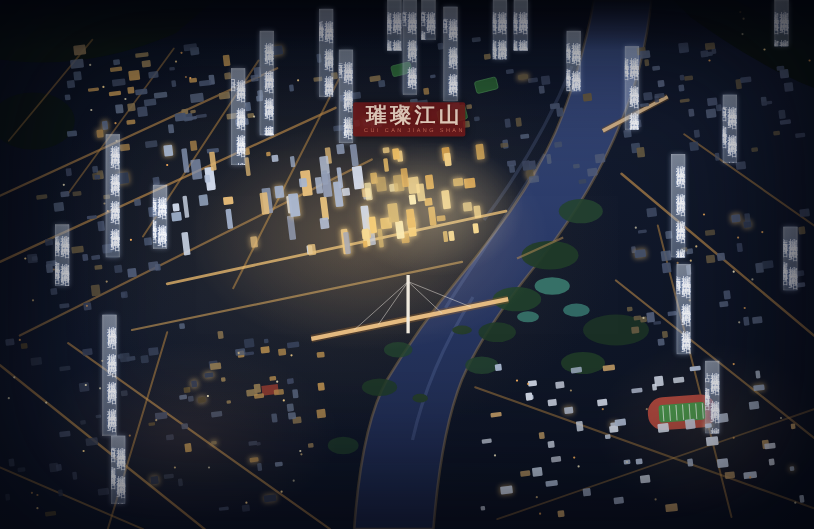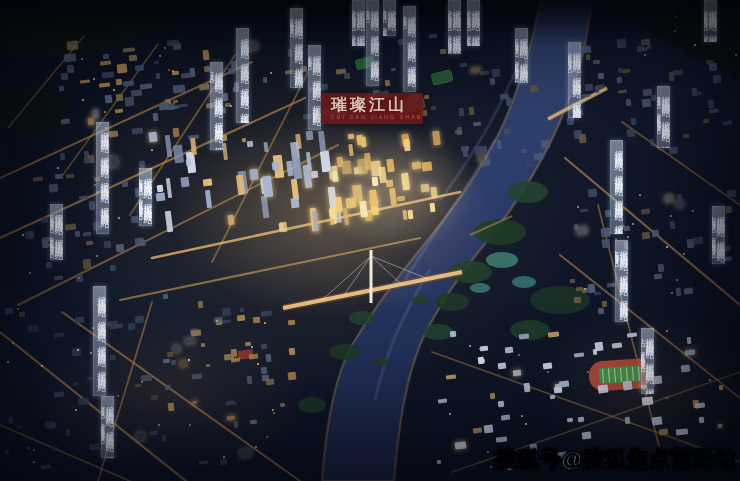--- a/index.html
+++ b/index.html
@@ -35,22 +35,23 @@
     padding-top:3px;
   }
   .plaque{
     position:absolute;left:321px;top:93px;width:102px;height:31px;z-index:5;
     background:rgba(118,26,26,.88);border-radius:2px;
     display:flex;align-items:center;padding:0 5px;gap:5px;
     box-shadow:0 0 8px rgba(0,0,0,.45);
   }
   .plaque .cn{
     font-family:"Liberation Serif",serif;font-weight:700;
-    font-size:16px;letter-spacing:3px;color:#eed6c5;white-space:nowrap;line-height:1;
+    font-size:19px;letter-spacing:3px;color:#eed6c5;white-space:nowrap;line-height:1;
     text-shadow:0 0 2px rgba(80,10,10,.8);
+    text-align:center;
   }
   .plaque .en{
     font-size:5px;letter-spacing:2.2px;color:#c56a58;line-height:1;margin-top:2px;
     white-space:nowrap;
   }
   .sohu{
     position:absolute;right:3px;bottom:8px;z-index:6;
     font-size:21px;font-weight:700;letter-spacing:1px;color:#ffffff;
     -webkit-text-stroke:1.1px #000;
     text-shadow:1px 1px 2px #000,-1px -1px 2px #000,1px -1px 2px #000,-1px 1px 2px #000;
@@ -753,16 +754,15 @@
         <ellipse cx="12" cy="5.4" rx="2.4" ry="5" transform="rotate(324 12 12)"></ellipse>
       </g>
       <circle cx="12" cy="12" r="2.1" fill="#761a1a"></circle>
     </svg>
     <div>
       <div class="cn">璀璨江山</div>
       <div class="en">CUI CAN JIANG SHAN</div>
     </div>
   </div>
 
-  <div class="sohu">搜狐号@搜狐焦点莆田站</div>
 
   <div class="vignette"></div>
 </div>
 
 </body></html>

